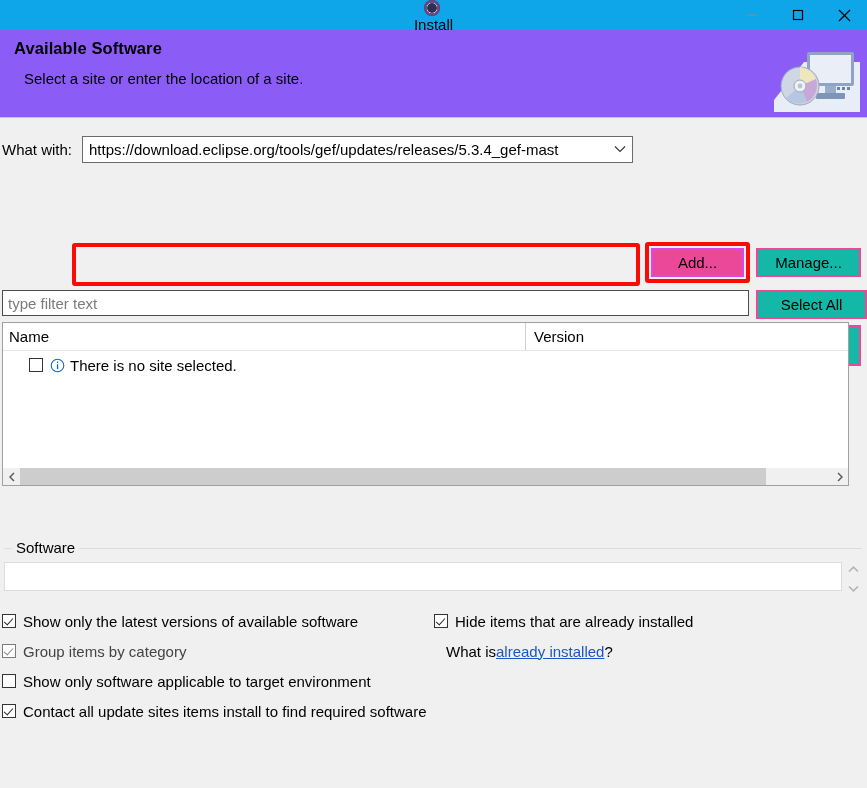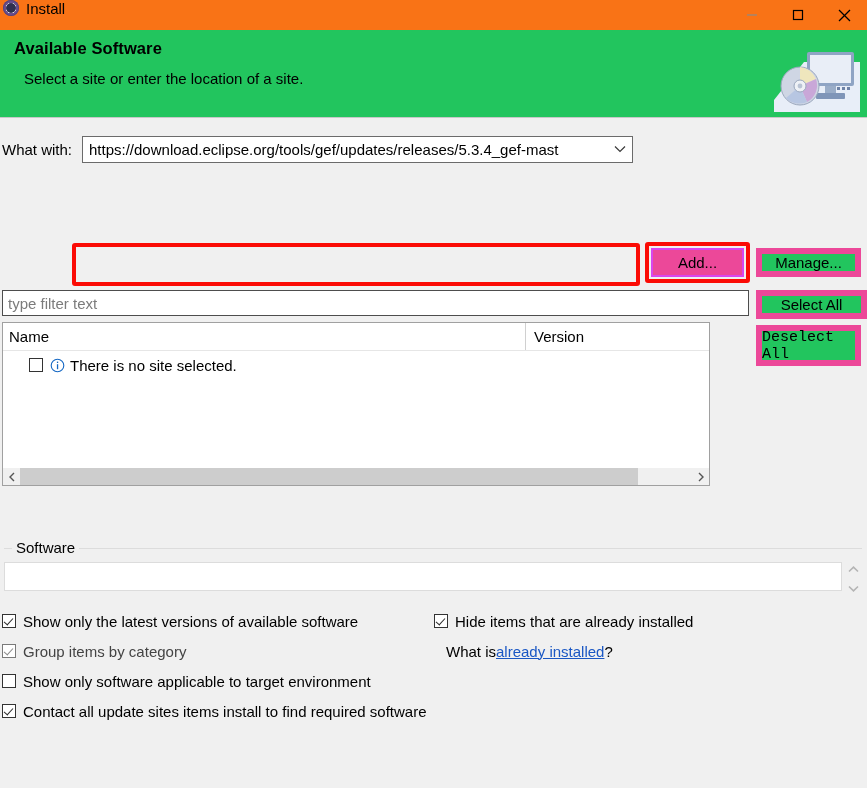--- a/index.html
+++ b/index.html
@@ -12,23 +12,25 @@
     font-family: "Liberation Sans", sans-serif;
     font-size: 15px;
     color: #000;
     overflow: hidden;
     position: relative;
   }
 
   
   .titlebar {
     height: 30px;
-    background: #f97316;
-    display: flex;
-    position: relative;
+    background: #0ea5e9;
+    display: flex;
+    align-items: center;
+    position: relative;
+    flex-direction: column;
   }
   .app-icon {
     width: 16px; height: 16px;
     margin-left: 3px; margin-right: 7px;
     border-radius: 50%;
     background:
       radial-gradient(circle at 50% 50%, #3b3b5c 0 34%, #ffffff 35% 46%, #6b4f8f 47% 100%);
     box-shadow: inset 0 0 0 1px #5a4478;
     position: relative;
     flex: 0 0 auto;
@@ -52,21 +54,21 @@
     display: flex; align-items: center; justify-content: center;
     background: transparent;
     border: none;
     cursor: default;
   }
   .win-btn svg { display:block; }
 
   
   .banner {
     height: 88px;
-    background: #22c55e;
+    background: #8b5cf6;
     position: relative;
     border-bottom: 1px solid #c8c8c8;
     padding: 0 14px;
   }
   .banner h1 {
     margin: 0;
     padding-top: 9px;
     font-size: 16.5px;
     font-weight: bold;
     letter-spacing: .1px;
@@ -129,22 +131,22 @@
     position: absolute;
     border: 4px solid #fb0b05;
     border-radius: 3px;
     pointer-events: none;
   }
   #red-combo { left: 72px; top: 125px; width: 568px; height: 43px; }
   #red-add   { left: 645px; top: 124px; width: 105px; height: 41px; }
 
   .btn {
     height: 29px;
-    background: #22c55e;
-    border: 6px solid #ec4899;
+    background: #14b8a6;
+    border: 2px solid #ec4899;
     font-family: "Liberation Sans", sans-serif;
     font-size: 15px;
     color: #000;
     cursor: default;
     display: flex; align-items: center; justify-content: center;
   }
   .btn-add {
     position: absolute;
     left: 651px; top: 130px;
     width: 93px; height: 29px;
@@ -177,21 +179,21 @@
     font-size: 15px;
     padding-left: 5px;
     color: #000;
   }
   .filter-input::placeholder { color: #7b7b7b; opacity: 1; }
 
   
   .table {
     position: absolute;
     left: 2px; top: 204px;
-    width: 708px; height: 164px;
+    width: 847px; height: 164px;
     background: #fff;
     border: 1px solid #a0a0a0;
   }
   .table-head {
     height: 28px;
     display: flex;
     border-bottom: 1px solid #e6e6e6;
     position: relative;
   }
   .th {

